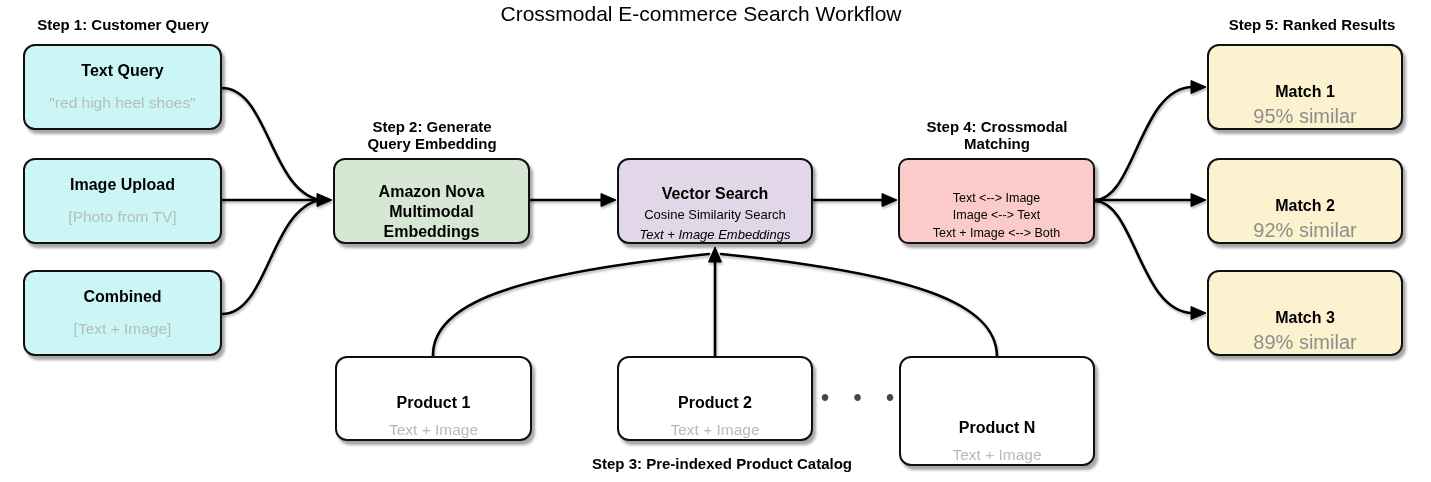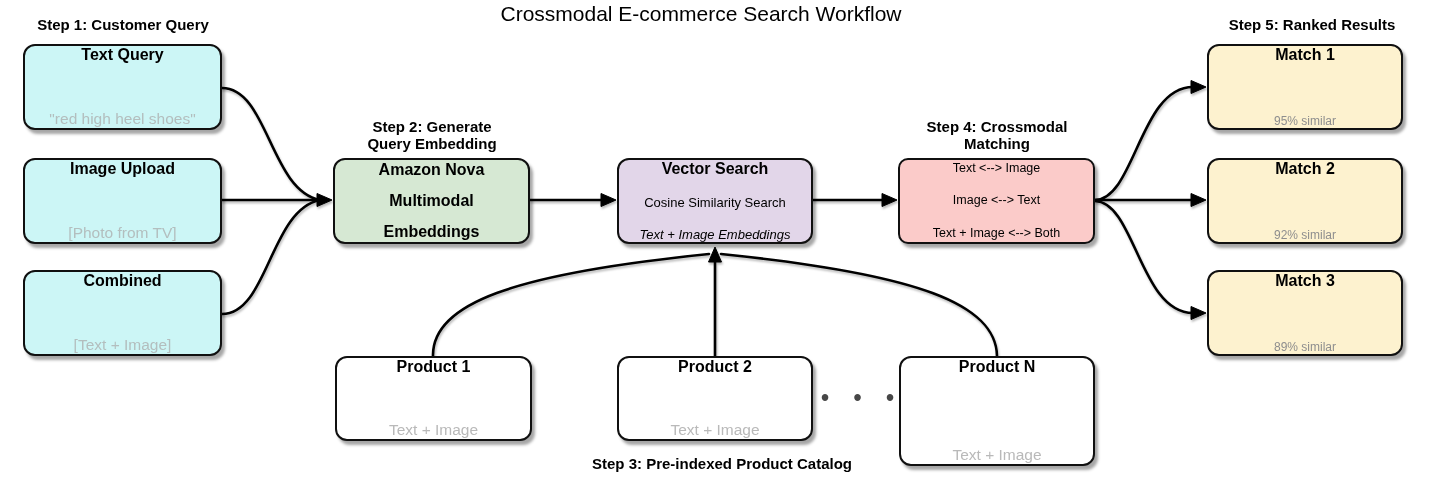--- a/index.html
+++ b/index.html
@@ -8,33 +8,33 @@
   .diagram-title{position:absolute;top:2px;left:340px;width:722px;text-align:center;
          font-size:21px;color:#000;}
   .step-label{position:absolute;transform:translateX(-50%);font-size:15px;color:#000;
          text-align:center;white-space:nowrap;line-height:1.15;font-weight:bold;}
   .arrows{position:absolute;left:0;top:0;width:1431px;height:482px;
          filter:drop-shadow(1.5px 2px 0.8px rgba(0,0,0,0.28));}
   .arrows path{fill:none;stroke:#000;stroke-width:2.6;stroke-linecap:round;}
   .arrows polygon{fill:#000;stroke:#000;stroke-width:1;}
   .box{position:absolute;box-sizing:border-box;border:2.6px solid #101010;border-radius:12px;
        box-shadow:3px 4px 3px rgba(0,0,0,0.35);display:flex;flex-direction:column;
-       align-items:center;justify-content:space-between;text-align:center;}
+       align-items:center;justify-content:flex-end;text-align:center;}
   .box .t{font-weight:bold;font-size:16px;color:#000;}
-  .q{background:#CCF6F6;justify-content:space-between;padding:0 6px;}
+  .q{background:#CCF6F6;justify-content:space-between;padding:16px 6px;}
   .q .s{font-size:15.5px;color:#B3BEBE;}
   .g{background:#D6E8D3;}
   .g .t{line-height:1.25;}
   .v{background:#E2D6E9;}
   .v .s{font-size:13px;color:#000;margin-top:4px;}
   .v .i{font-size:13px;font-style:italic;color:#000;margin-top:5px;}
   .m{background:#FBCBC9;border-radius:10px;}
   .m .r{font-size:12.5px;color:#000;line-height:1.4;}
   .y{background:#FDF2CF;gap:4px;}
-  .y .s{font-size:12px;color:#8E8E8E;}
+  .y .s{font-size:20px;color:#8E8E8E;}
   .p{background:#FFFFFF;gap:9px;}
   .p .s{font-size:15.5px;color:#B9B9B9;}
   .dots{position:absolute;left:821px;top:385px;font-size:23px;font-weight:bold;
         color:#474747;letter-spacing:9px;white-space:nowrap;}
 </style>
 </head>
 <body>
 
 <div class="stage">
 

